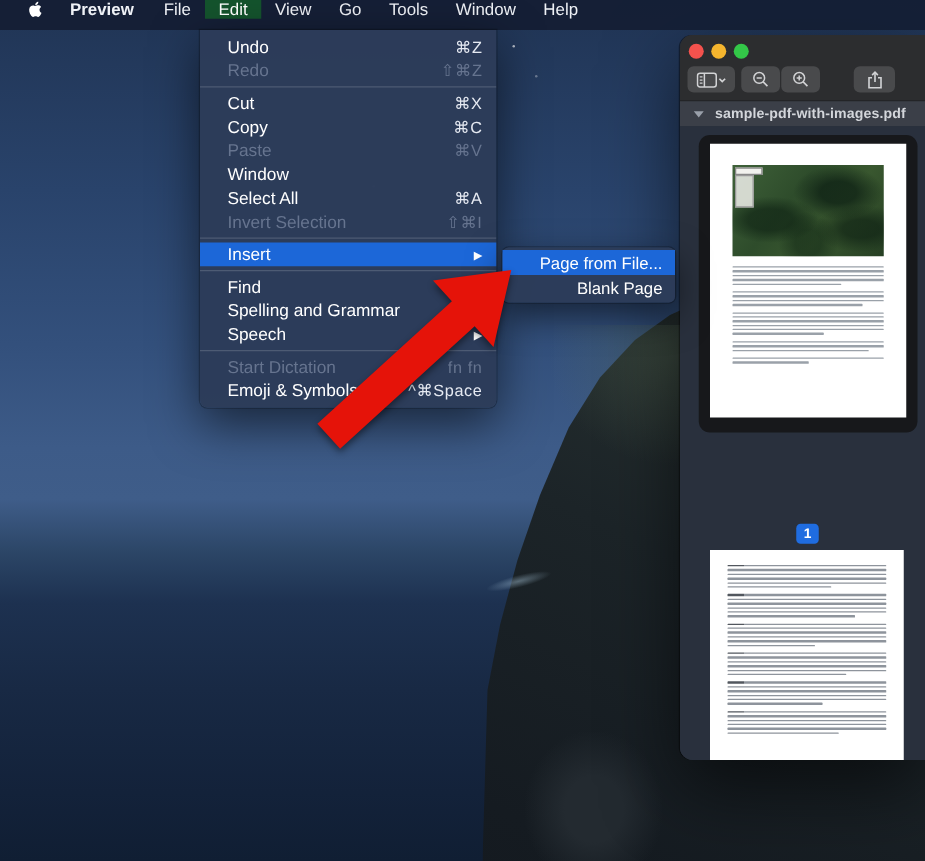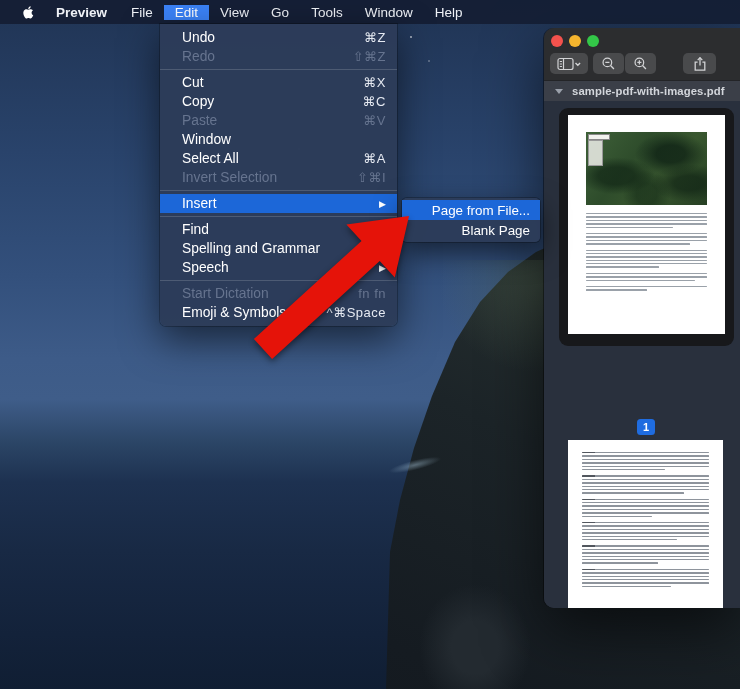--- a/index.html
+++ b/index.html
@@ -23,25 +23,25 @@
   .hill-ridge { position:absolute; left:430px; top:260px; width:180px; height:120px;
     background:radial-gradient(ellipse at 60% 20%, rgba(90,110,85,0.35), transparent 65%); }
   .shore { position:absolute; left:388px; top:460px; width:54px; height:10px;
     background:radial-gradient(ellipse, rgba(165,195,215,0.45), transparent 70%);
     transform:rotate(-14deg); }
   .rocks { position:absolute; left:420px; top:585px; width:110px; height:104px;
     background:radial-gradient(ellipse at 50% 60%, #232a30 30%, transparent 72%); }
 
   
   .menubar { position:absolute; left:0; top:0; width:740px; height:24px;
-    background:rgba(20,30,52,0.94); display:flex; align-items:center; padding-left:12px; z-index:30; }
+    background:rgba(20,30,52,0.94); display:flex; align-items:flex-start; padding-left:12px; z-index:30; }
   .mb-apple { display:flex; align-items:center; padding:0 10px; }
   .mb-item { display:flex; align-items:center; padding:0 11px; color:#eef1f6; font-size:13.5px; }
   .mb-item.bold { font-weight:700; padding-right:13px; }
-  .mb-item.sel { background:#3b82f6; color:#fff; }
+  .mb-item.sel { background:#14532d; color:#fff; }
 
   
   .menu-panel { position:absolute; left:160px; top:24px; width:237px; z-index:40;
     background:rgba(44,60,89,0.97); border-radius:0 0 6px 6px; padding:4px 0;
     box-shadow:0 14px 38px rgba(0,0,0,0.55), 0 0 0 1px rgba(0,0,0,0.25); }
   .menu-row { height:19px; display:flex; align-items:center; padding:0 11px 0 22px;
     color:#ffffff; font-size:13.8px; }
   .menu-row .lbl { flex:1; white-space:nowrap; }
   .menu-row .sc { color:#e6eaf2; font-size:13px; letter-spacing:0.5px; }
   .menu-row .sub-arrow { color:#fff; font-size:9px; margin-left:8px; }

